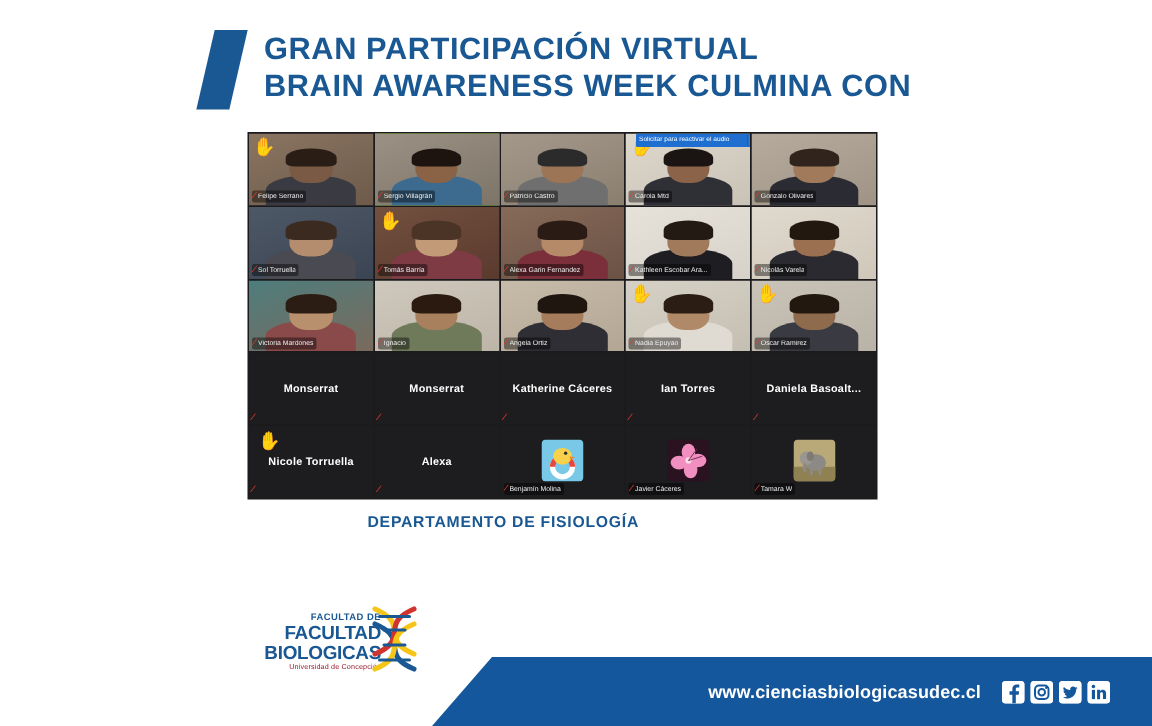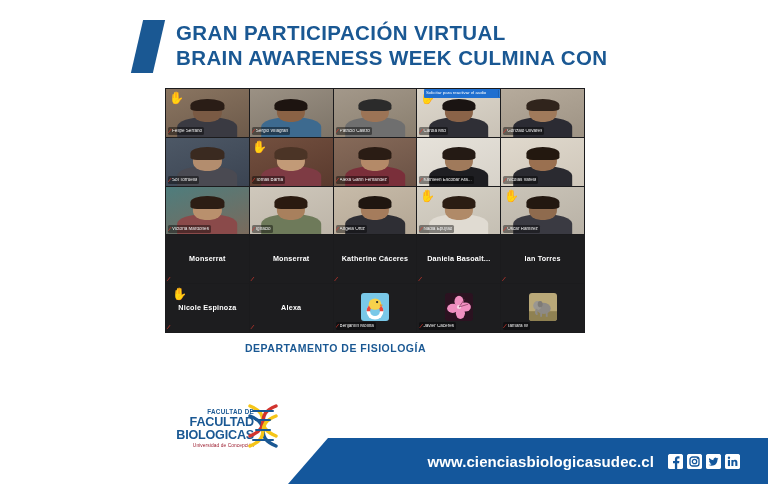--- a/index.html
+++ b/index.html
@@ -292,21 +292,21 @@
     height: 46px;
     display: flex;
     align-items: center;
     justify-content: flex-end;
     padding-right: 28px;
     box-sizing: border-box;
     pointer-events: auto;
   }
   #footer-url {
     color: #ffffff;
-    font-size: 15px;
+    font-size: 12px;
     font-weight: bold;
     margin-right: 14px;
     letter-spacing: 0.1px;
   }
   #social-icons {
     display: flex;
     gap: 4px;
     align-items: center;
   }
   .social {
@@ -513,29 +513,29 @@
     </div>
     <div class="tile nameonly">
       <div class="bigname">Monserrat</div>
       <div class="corner-mic">∕</div>
     </div>
     <div class="tile nameonly">
       <div class="bigname">Katherine Cáceres</div>
       <div class="corner-mic">∕</div>
     </div>
     <div class="tile nameonly">
+      <div class="bigname">Ian Torres</div>
+      <div class="corner-mic">∕</div>
+    </div>
+    <div class="tile nameonly">
       <div class="bigname">Daniela  Basoalt...</div>
       <div class="corner-mic">∕</div>
     </div>
     <div class="tile nameonly">
-      <div class="bigname">Ian Torres</div>
-      <div class="corner-mic">∕</div>
-    </div>
-    <div class="tile nameonly">
-      <div class="bigname">Nicole Espinoza</div>
+      <div class="bigname">Nicole Torruella</div>
       <div class="corner-mic">∕</div>
       <div class="raisehand alt" style="filter: sepia(1) saturate(6) hue-rotate(-15deg);">✋</div>
     </div>
     <div class="tile nameonly">
       <div class="bigname">Alexa</div>
       <div class="corner-mic">∕</div>
     </div>
     <div class="tile nameonly">
       <div class="avatar-img"><svg viewBox="0 0 40 40" width="28" height="28">
           <rect width="40" height="40" fill="#79c8e8"></rect>

